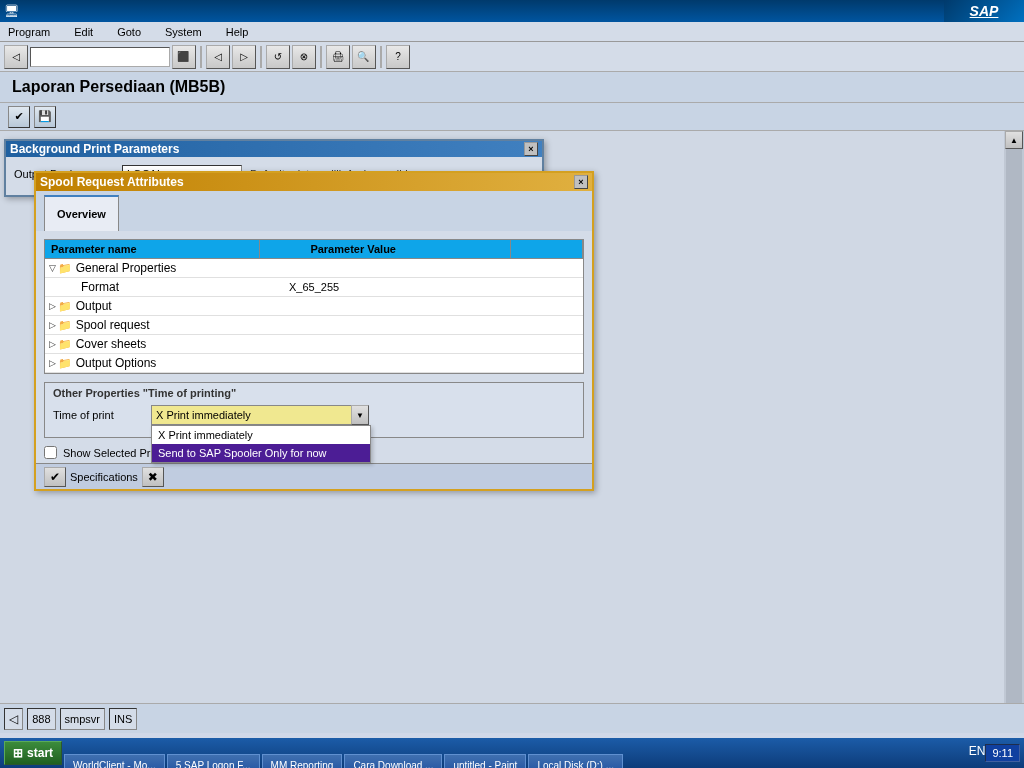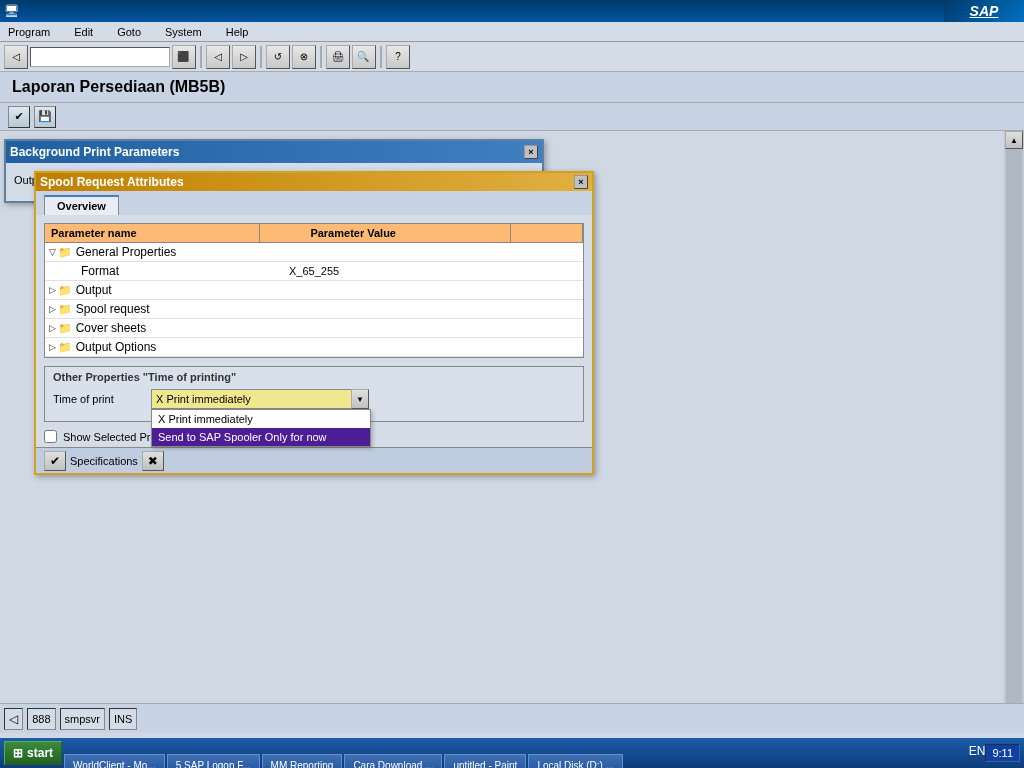--- a/index.html
+++ b/index.html
@@ -136,21 +136,21 @@
       position: absolute;
       top: 8px; left: 4px;
       width: 540px;
       background: #d4dce8;
       border: 2px solid #6080a0;
       box-shadow: 2px 2px 6px rgba(0,0,0,0.3);
     }
     .dialog-title-bar {
       background: linear-gradient(to right, #2060a0, #4080c0);
       color: white;
-      height: 22px;
+      height: 16px;
       display: flex; align-items: center; justify-content: space-between;
       padding: 0 4px;
       font-size: 11px; font-weight: bold;
     }
     .dialog-close-btn {
       width: 14px; height: 14px;
       background: #c0c0c0;
       border: 1px outset #999;
       display: flex; align-items: center; justify-content: center;
       font-size: 9px; cursor: pointer; color: #000;
@@ -183,21 +183,21 @@
       font-size: 11px; font-weight: bold;
     }
 
     
     .tab-bar {
       display: flex;
       padding: 4px 8px 0 8px;
       background: #c8d4e4;
     }
     .tab {
-      padding: 3px 12px;
+      padding: 11px 12px;
       font-size: 11px;
       border: 1px solid #888;
       border-bottom: none;
       cursor: pointer;
       background: #d4dce8;
       margin-right: 18px;
     }
     .tab.active {
       background: #e8ecf4;
       border-top: 2px solid #4080c0;
@@ -205,21 +205,21 @@
     }
 
     
     .tree-container {
       margin: 8px;
       background: white;
       border: 1px solid #888;
     }
     .tree-header {
       display: flex;
-      background: #fdba74;
+      background: #0ea5e9;
       border-bottom: 1px solid #888;
       gap: 44px;
     }
     .tree-header-cell {
       padding: 3px 6px;
       font-size: 11px;
       font-weight: bold;
       border-right: 1px solid #888;
     }
     .tree-header-cell:first-child { width: 240px; }

